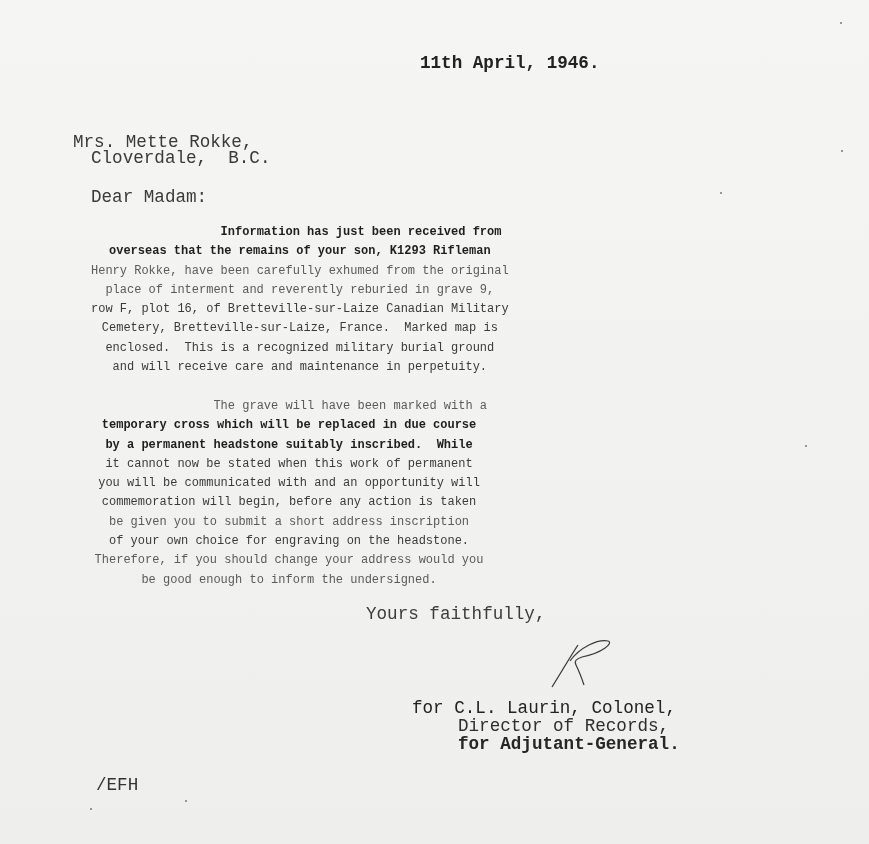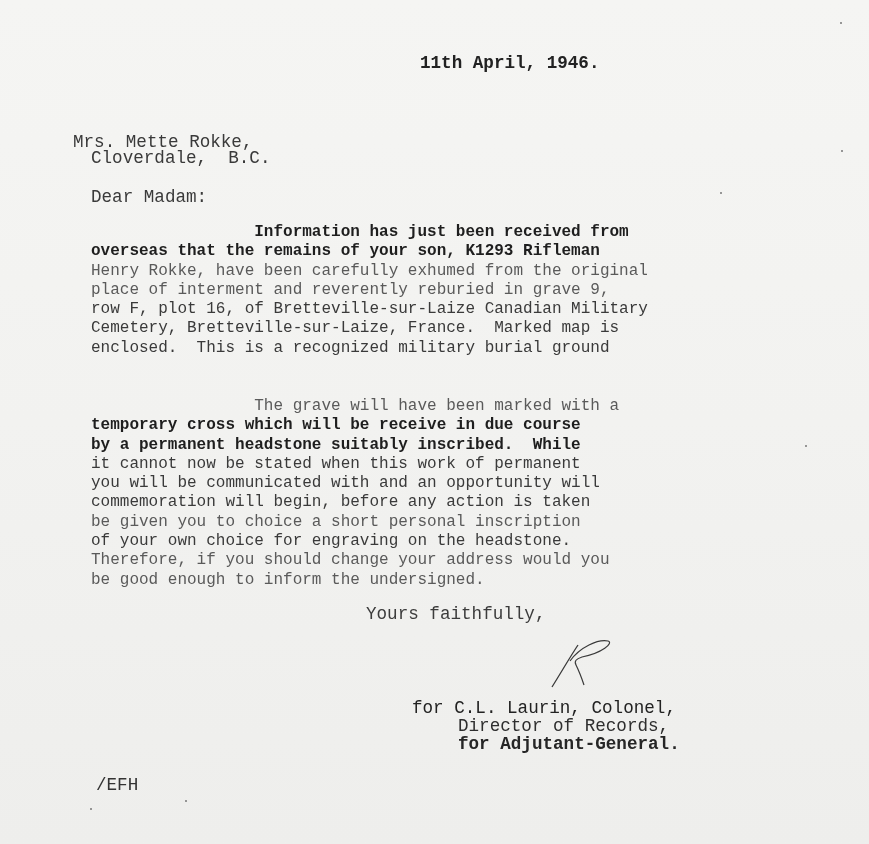--- a/index.html
+++ b/index.html
@@ -31,21 +31,21 @@
     .dark { color: #1e1e1e; font-weight: bold; }
     .mid { color: #3a3a3a; }
     .light { color: #5a5a5a; }
 
     #date { left: 420px; top: 54px; font-weight: bold; color: #222; }
     #addr1 { left: 73px; top: 133px; }
     #addr2 { left: 91px; top: 149px; }
     #salutation { left: 91px; top: 188px; }
 
     .para { position: absolute; left: 91px; }
-    .para .pline { display: block; white-space: pre; font-size: 16px; line-height: 19.3px; height: 19.3px; }
+    .para .pline { display: block; white-space: pre; font-size: 12px; line-height: 19.3px; height: 19.3px; text-align: center; }
 
     #p1 { top: 223px; }
     #p2 { top: 397px; }
 
     #closing { left: 366px; top: 605px; color: #3c3c3c; }
     #sig1 { left: 412px; top: 699px; color: #222; }
     #sig2 { left: 458px; top: 717px; color: #2e2e2e; }
     #sig3 { left: 458px; top: 735px; color: #262626; font-weight: bold; }
     #initials { left: 96px; top: 776px; color: #333; }
 
@@ -76,30 +76,31 @@
   <div class="line mid" id="salutation">Dear Madam:</div>
 
   <div class="para" id="p1">
     <span class="pline dark">                 Information has just been received from</span>
     <span class="pline dark">overseas that the remains of your son, K1293 Rifleman</span>
     <span class="pline light">Henry Rokke, have been carefully exhumed from the original</span>
     <span class="pline light">place of interment and reverently reburied in grave 9,</span>
     <span class="pline mid">row F, plot 16, of Bretteville-sur-Laize Canadian Military</span>
     <span class="pline mid">Cemetery, Bretteville-sur-Laize, France.  Marked map is</span>
     <span class="pline mid">enclosed.  This is a recognized military burial ground</span>
+    <span class="pline mid">and will receive care and maintenance in perpetuity.</span>
   </div>
 
   <div class="para" id="p2">
     <span class="pline light">                 The grave will have been marked with a</span>
-    <span class="pline dark">temporary cross which will be receive in due course</span>
+    <span class="pline dark">temporary cross which will be replaced in due course</span>
     <span class="pline dark">by a permanent headstone suitably inscribed.  While</span>
     <span class="pline mid">it cannot now be stated when this work of permanent</span>
     <span class="pline mid">you will be communicated with and an opportunity will</span>
     <span class="pline mid">commemoration will begin, before any action is taken</span>
-    <span class="pline light">be given you to choice a short personal inscription</span>
+    <span class="pline light">be given you to submit a short address inscription</span>
     <span class="pline mid">of your own choice for engraving on the headstone.</span>
     <span class="pline light">Therefore, if you should change your address would you</span>
     <span class="pline light">be good enough to inform the undersigned.</span>
   </div>
 
   <div class="line" id="closing">Yours faithfully,</div>
 
   <svg class="signature" viewBox="0 0 80 60">
     <path d="M12 52 C 22 36, 30 22, 38 10" stroke="#3a3a3a" stroke-width="1.3" fill="none"></path>
     <path d="M30 26 C 40 12, 58 4, 68 6 C 74 8, 62 18, 42 22 C 36 24, 34 26, 36 30 C 40 38, 42 44, 44 50" stroke="#3a3a3a" stroke-width="1.2" fill="none"></path>

